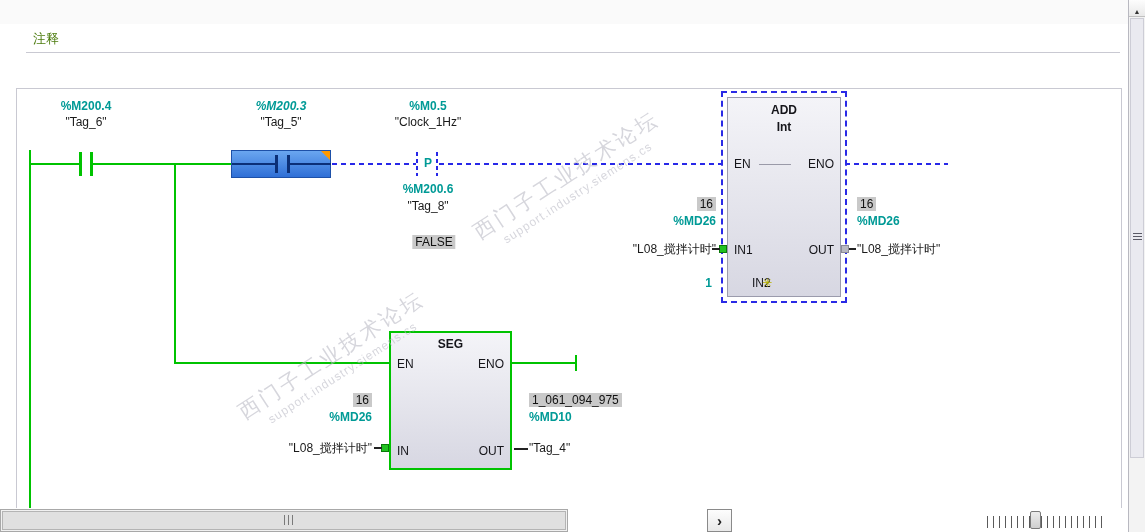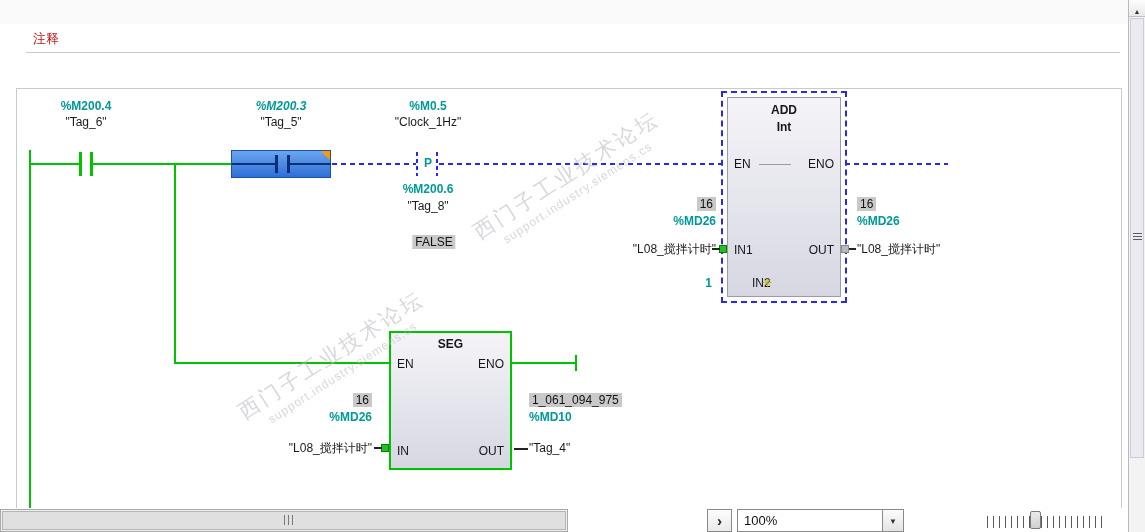--- a/index.html
+++ b/index.html
@@ -36,21 +36,21 @@
   .griph{position:absolute;width:9px;height:1px;background:#5a5a66;}
 </style>
 </head>
 <body>
 
 <div class="stage">
 
   <span class="t" style="left:4px;top:9px;font-size:10px;color:#111;">▼</span>
   <span class="t b" style="left:33px;top:8px;font-size:13px;">程序段 8 :</span>
   <span class="t b" style="left:113px;top:8px;font-size:13px;">数码管控制</span>
-  <span class="t" style="left:33px;top:32px;font-size:13px;color:#b91c1c;">注释</span>
+  <span class="t" style="left:33px;top:32px;font-size:13px;color:#4d7c0f;">注释</span>
   <div class="hline" style="left:26px;top:52px;width:1094px;"></div>
 
   <div class="hline" style="left:16px;top:88px;width:1105px;"></div>
   <div class="vline" style="left:16px;top:88px;height:420px;"></div>
   <div class="vline" style="left:1121px;top:88px;height:420px;"></div>
 
   <div class="wg" style="left:29px;top:150px;width:2px;height:358px;"></div>
   <div class="wg" style="left:31px;top:163px;width:48px;height:2px;"></div>
 
   <div class="wg" style="left:79px;top:152px;width:3px;height:24px;"></div>
@@ -148,26 +148,20 @@
     <div style="position:absolute;left:1px;top:1px;width:564px;height:19px;background:#e0e0e0;border:1px solid #b4b4b4;box-sizing:border-box;"></div>
     <div class="gripv" style="left:283px;top:5px;"></div>
     <div class="gripv" style="left:287px;top:5px;"></div>
     <div class="gripv" style="left:291px;top:5px;"></div>
   </div>
 
   <div class="ctrl" style="left:707px;top:509px;width:25px;height:23px;text-align:center;">
     <span style="font-size:15px;font-weight:bold;line-height:21px;color:#222;">›</span>
   </div>
 
-  <div style="position:absolute;left:737px;top:509px;width:167px;height:23px;background:#fff;border:1px solid #8a8a8a;box-sizing:border-box;">
-    <span style="position:absolute;left:6px;top:3px;font-size:13px;color:#111;">100%</span>
-    <div style="position:absolute;right:0;top:0;width:21px;height:21px;background:linear-gradient(#fdfdfd,#e3e3e3);border-left:1px solid #8a8a8a;text-align:center;box-sizing:border-box;">
-      <span style="font-size:8px;line-height:19px;color:#333;">▼</span>
-    </div>
-  </div>
 
   <div class="tick" style="left:987px;"></div>
   <div style="position:absolute;left:1030px;top:511px;width:11px;height:18px;background:linear-gradient(#ececec,#cfcfcf);border:1px solid #7a7a7a;border-radius:2px;box-sizing:border-box;"></div>
 
   <div style="position:absolute;left:1128px;top:0;width:17px;height:532px;background:#f3f3f3;border-left:1px solid #b8b8c0;box-sizing:border-box;">
     <div style="position:absolute;left:0;top:0;width:16px;height:17px;background:linear-gradient(#fdfdfd,#e9e9e9);border-bottom:1px solid #c0c0c0;text-align:center;box-sizing:border-box;">
       <span style="font-size:7px;line-height:15px;color:#333;">▲</span>
     </div>
     <div style="position:absolute;left:1px;top:18px;width:14px;height:440px;background:#eaeaf0;border:1px solid #cdcdd6;box-sizing:border-box;">
       <div class="griph" style="left:2px;top:214px;"></div>

